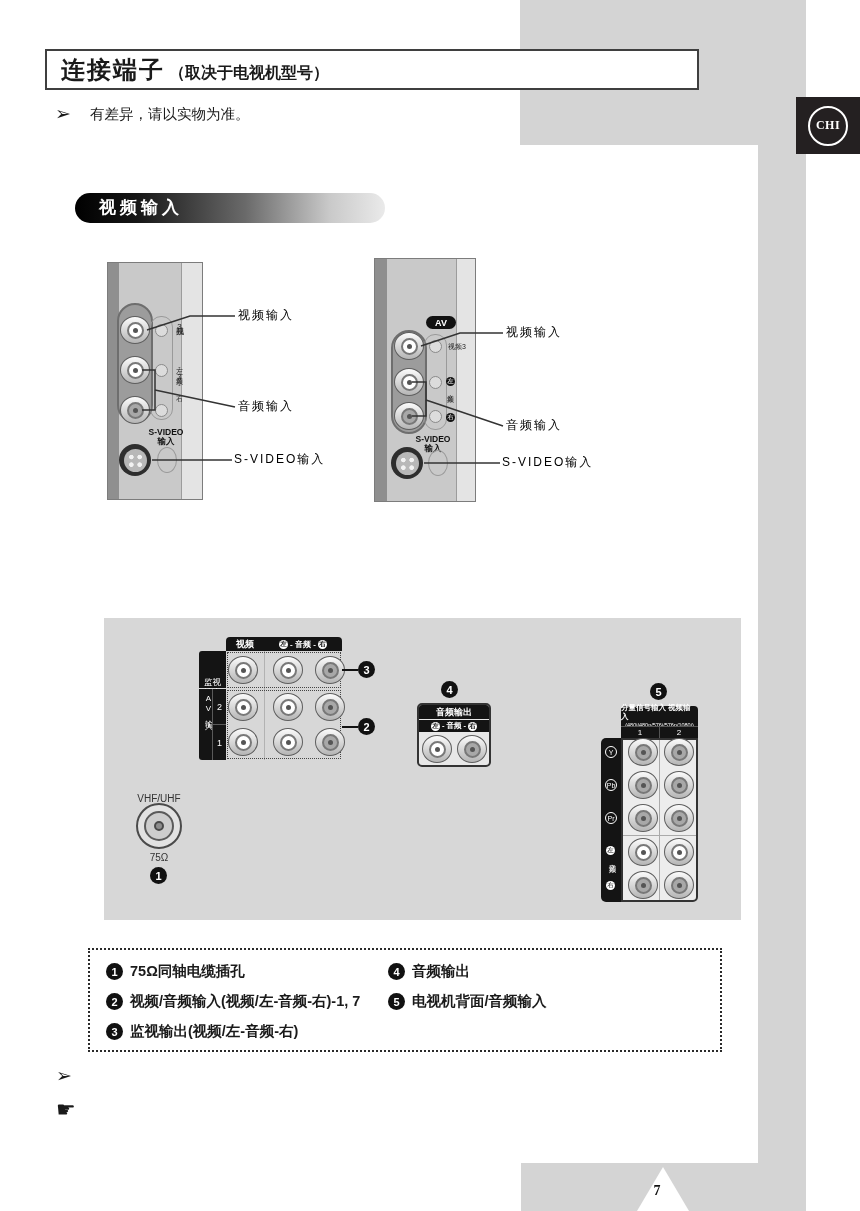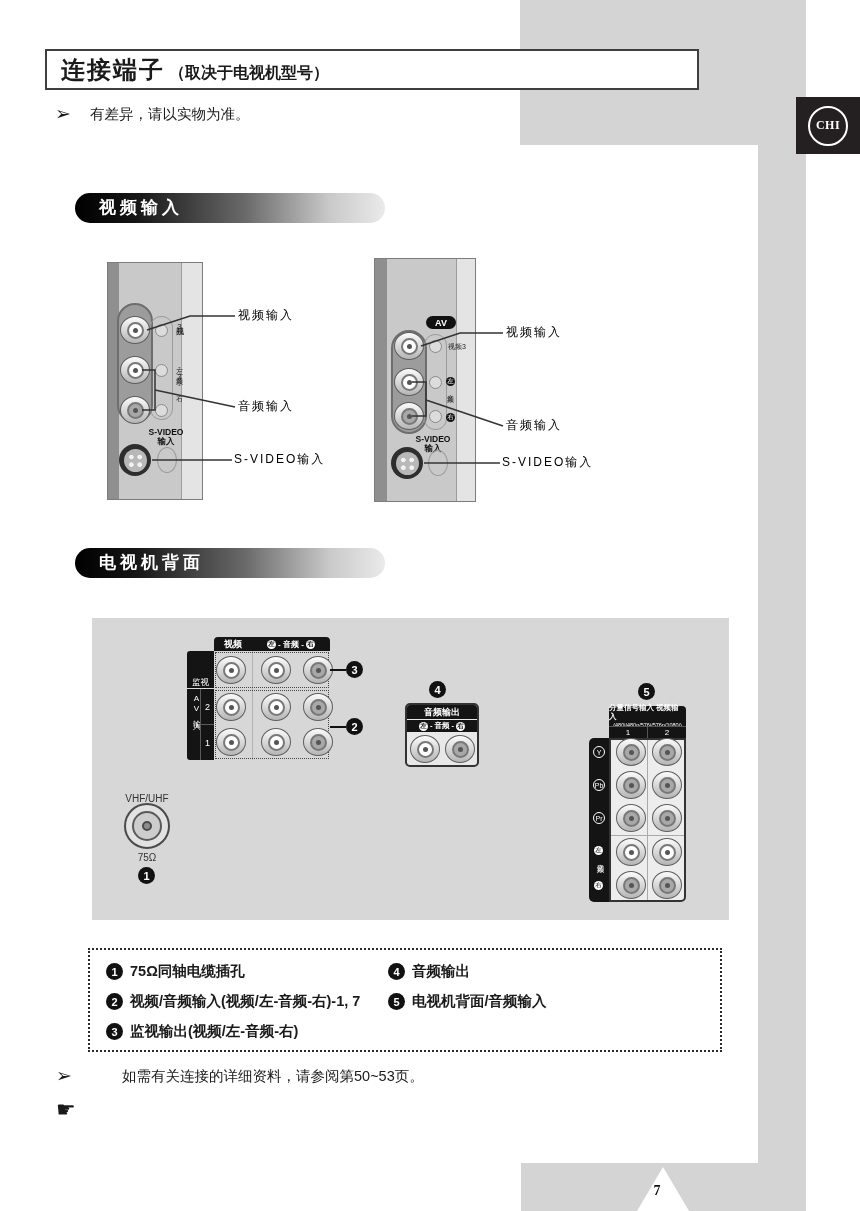--- a/index.html
+++ b/index.html
@@ -75,21 +75,21 @@
   .mc-light{background:#fff;color:#111;}
   .mc-dark{background:#111;color:#fff;}
   .mc-outline{border:1px solid #fff;color:#fff;width:12px;height:12px;font-size:7px;}
   .numbadge{width:17px;height:17px;border-radius:50%;background:#111;color:#fff;
             font-size:11px;font-weight:bold;display:inline-flex;align-items:center;
             justify-content:center;flex:none;}
   .blackbar{background:#141414;color:#fff;display:flex;align-items:center;justify-content:center;}
   .dotrect{border:1px dotted #444;}
   .mline{height:2px;background:#111;}
   
-  .backbox{left:92px;top:618px;width:637px;height:302px;background:#d7d7d7;}
+  .backbox{left:104px;top:618px;width:637px;height:302px;background:#d7d7d7;}
   
   .legend{left:88px;top:948px;width:630px;height:100px;border:2px dotted #2a2a2a;background:#fff;}
   .litem{position:absolute;display:flex;align-items:center;gap:7px;
          font-size:14.5px;font-weight:bold;white-space:nowrap;}
   svg.lines{position:absolute;left:0;top:0;}
   svg.lines polyline,svg.lines line{fill:none;stroke:#333;stroke-width:1.5;}
 </style>
 </head>
 <body>
 
@@ -204,21 +204,20 @@
       <polyline points="61,96 100,83 143,83"></polyline>
       <polyline points="52,132 66,132 66,166 52,166"></polyline>
       <line x1="66" y1="150" x2="143" y2="176"></line>
       <line x1="64" y1="213" x2="140" y2="213"></line>
     </svg>
     <div class="callout" style="left:146px;top:74px;">视频输入</div>
     <div class="callout" style="left:146px;top:167px;">音频输入</div>
     <div class="callout" style="left:142px;top:204px;">S-VIDEO输入</div>
   </div>
 
-  <div class="abs pill" style="left:75px;top:548px;">电视机背面</div>
 
   <div class="fig backbox">
 
     <div class="blackbar" style="left:122px;top:19px;width:116px;height:14px;border-radius:4px 4px 0 0;"></div>
     <div style="left:122px;top:19px;width:38px;height:14px;color:#fff;font-size:9px;font-weight:bold;display:flex;align-items:center;justify-content:center;">视频</div>
     <div style="left:160px;top:19px;width:78px;height:14px;color:#fff;font-size:8px;font-weight:bold;display:flex;align-items:center;justify-content:center;gap:2px;">
       <span class="mc mc-light">左</span>
       <span style="position:static;">- 音频 -</span>
       <span class="mc mc-light">右</span>
     </div>
@@ -398,19 +397,18 @@
       <span>音频输出</span>
     </div>
     <div class="litem" style="left:298px;top:42px;">
       <span class="numbadge">5</span>
       <span>电视机背面/音频输入</span>
     </div>
   </div>
 
   <div class="abs note fref">
     <span class="bullet">➢</span>
-    <span class="ntext">如需有关连接的详细资料，请参阅第50~53页。</span>
   </div>
   <div class="abs note fcau">
     <span class="bullet">☛</span>
   </div>
 
 </div>
 
 </body></html>

